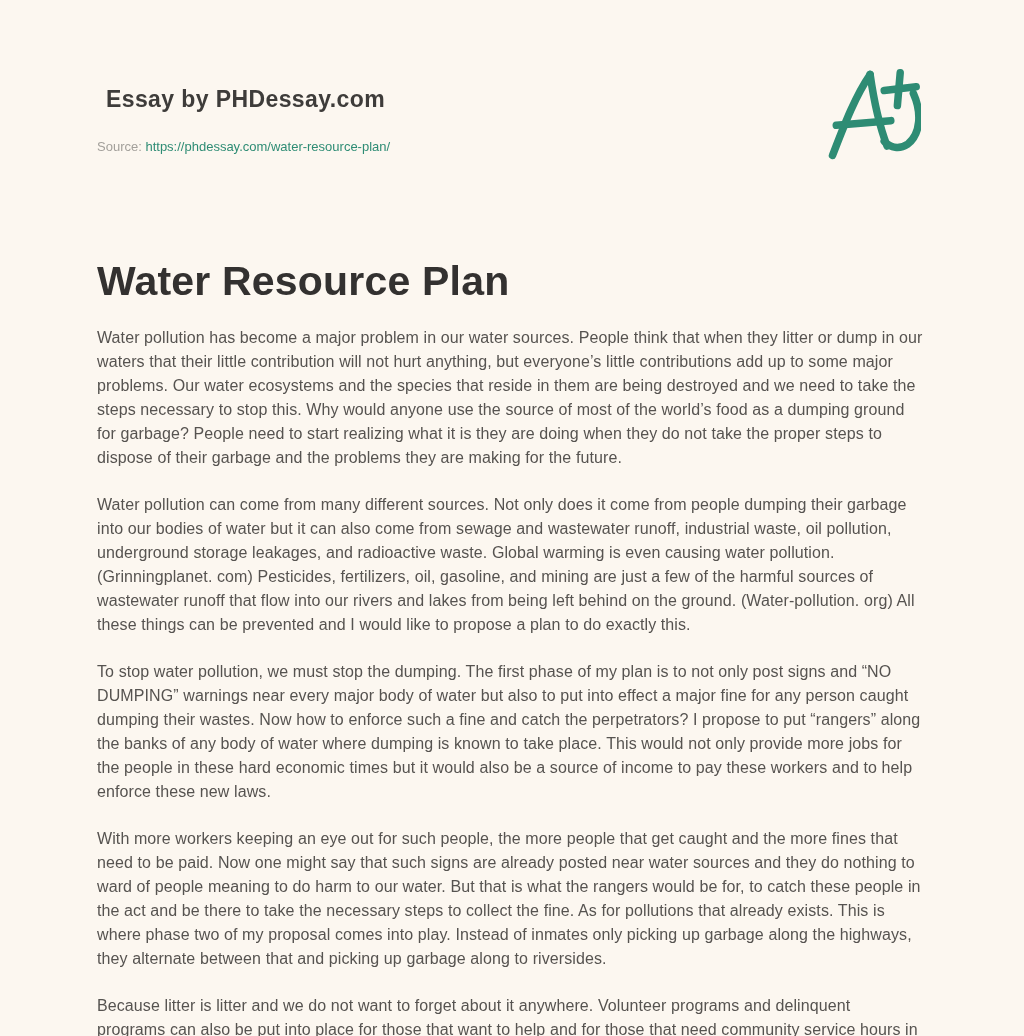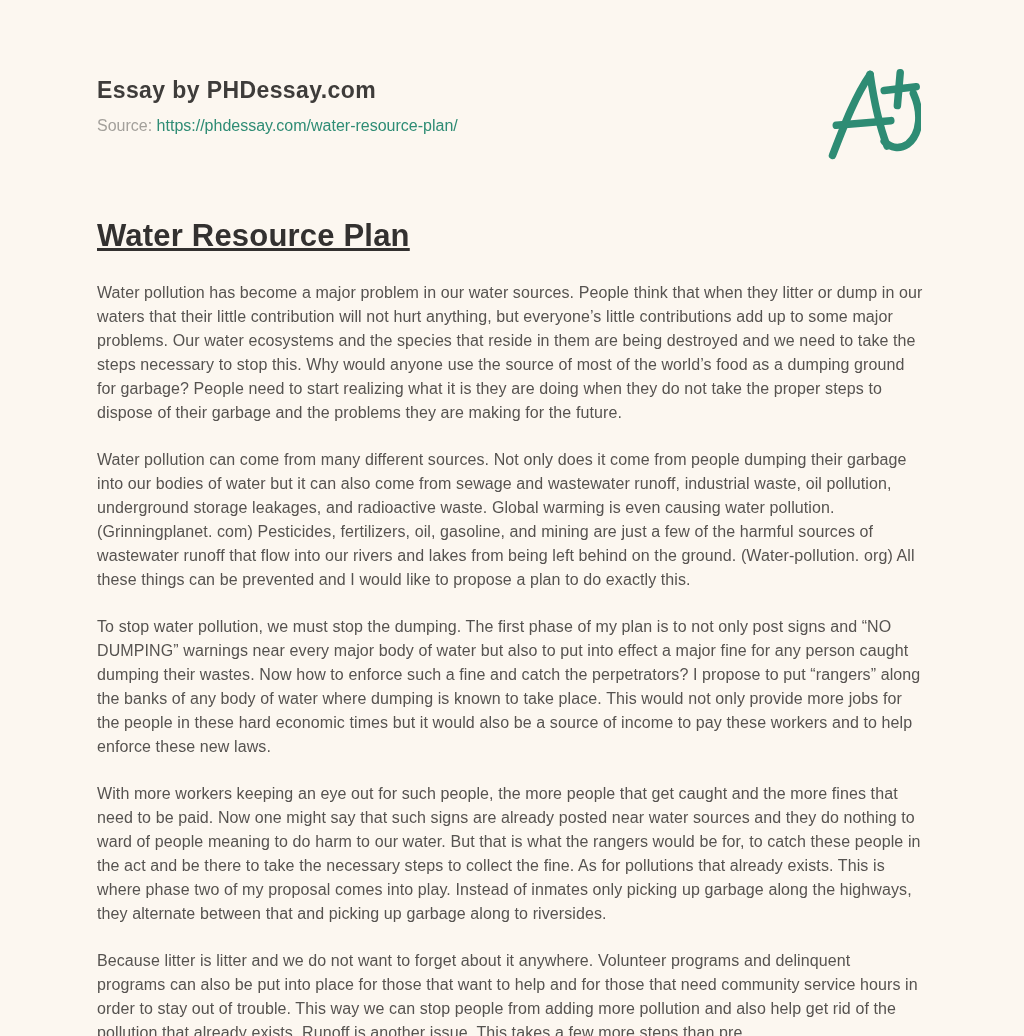--- a/index.html
+++ b/index.html
@@ -13,53 +13,52 @@
     overflow: hidden;
     font-family: "Liberation Sans", sans-serif;
   }
   .container {
     width: 830px;
     margin: 0 auto;
     position: relative;
     padding-top: 76px;
   }
   .brand {
-    margin: 0;
+    margin: 9px;
     font-size: 23px;
     font-weight: 700;
     color: #3E3C3A;
     letter-spacing: 0.4px;
     line-height: 28px;
   }
   .source-line {
-    margin-top: 12px;
-    font-size: 16px;
+    margin-top: 24px;
+    font-size: 13px;
     color: #A3A09B;
     line-height: 19px;
   }
   .source-link {
     color: #2E8C74;
     text-decoration: none;
     font-weight: 400;
   }
   .logo {
     position: absolute;
     top: 68px;
     right: 6px;
     width: 98px;
     height: 94px;
   }
   .essay-title {
-    margin: 83px 0 0 0;
-    font-size: 31px;
+    margin: 107px 0 0 0;
+    font-size: 41px;
     font-weight: 600;
     color: #333130;
     line-height: 36px;
     letter-spacing: 0.2px;
-    text-decoration: underline;
   }
   .paragraphs {
     margin-top: 27px;
   }
   .paragraphs p {
     margin: 0 4px 23px 0;
     font-size: 16px;
     line-height: 24px;
     color: #565350;
     letter-spacing: 0.1px;

